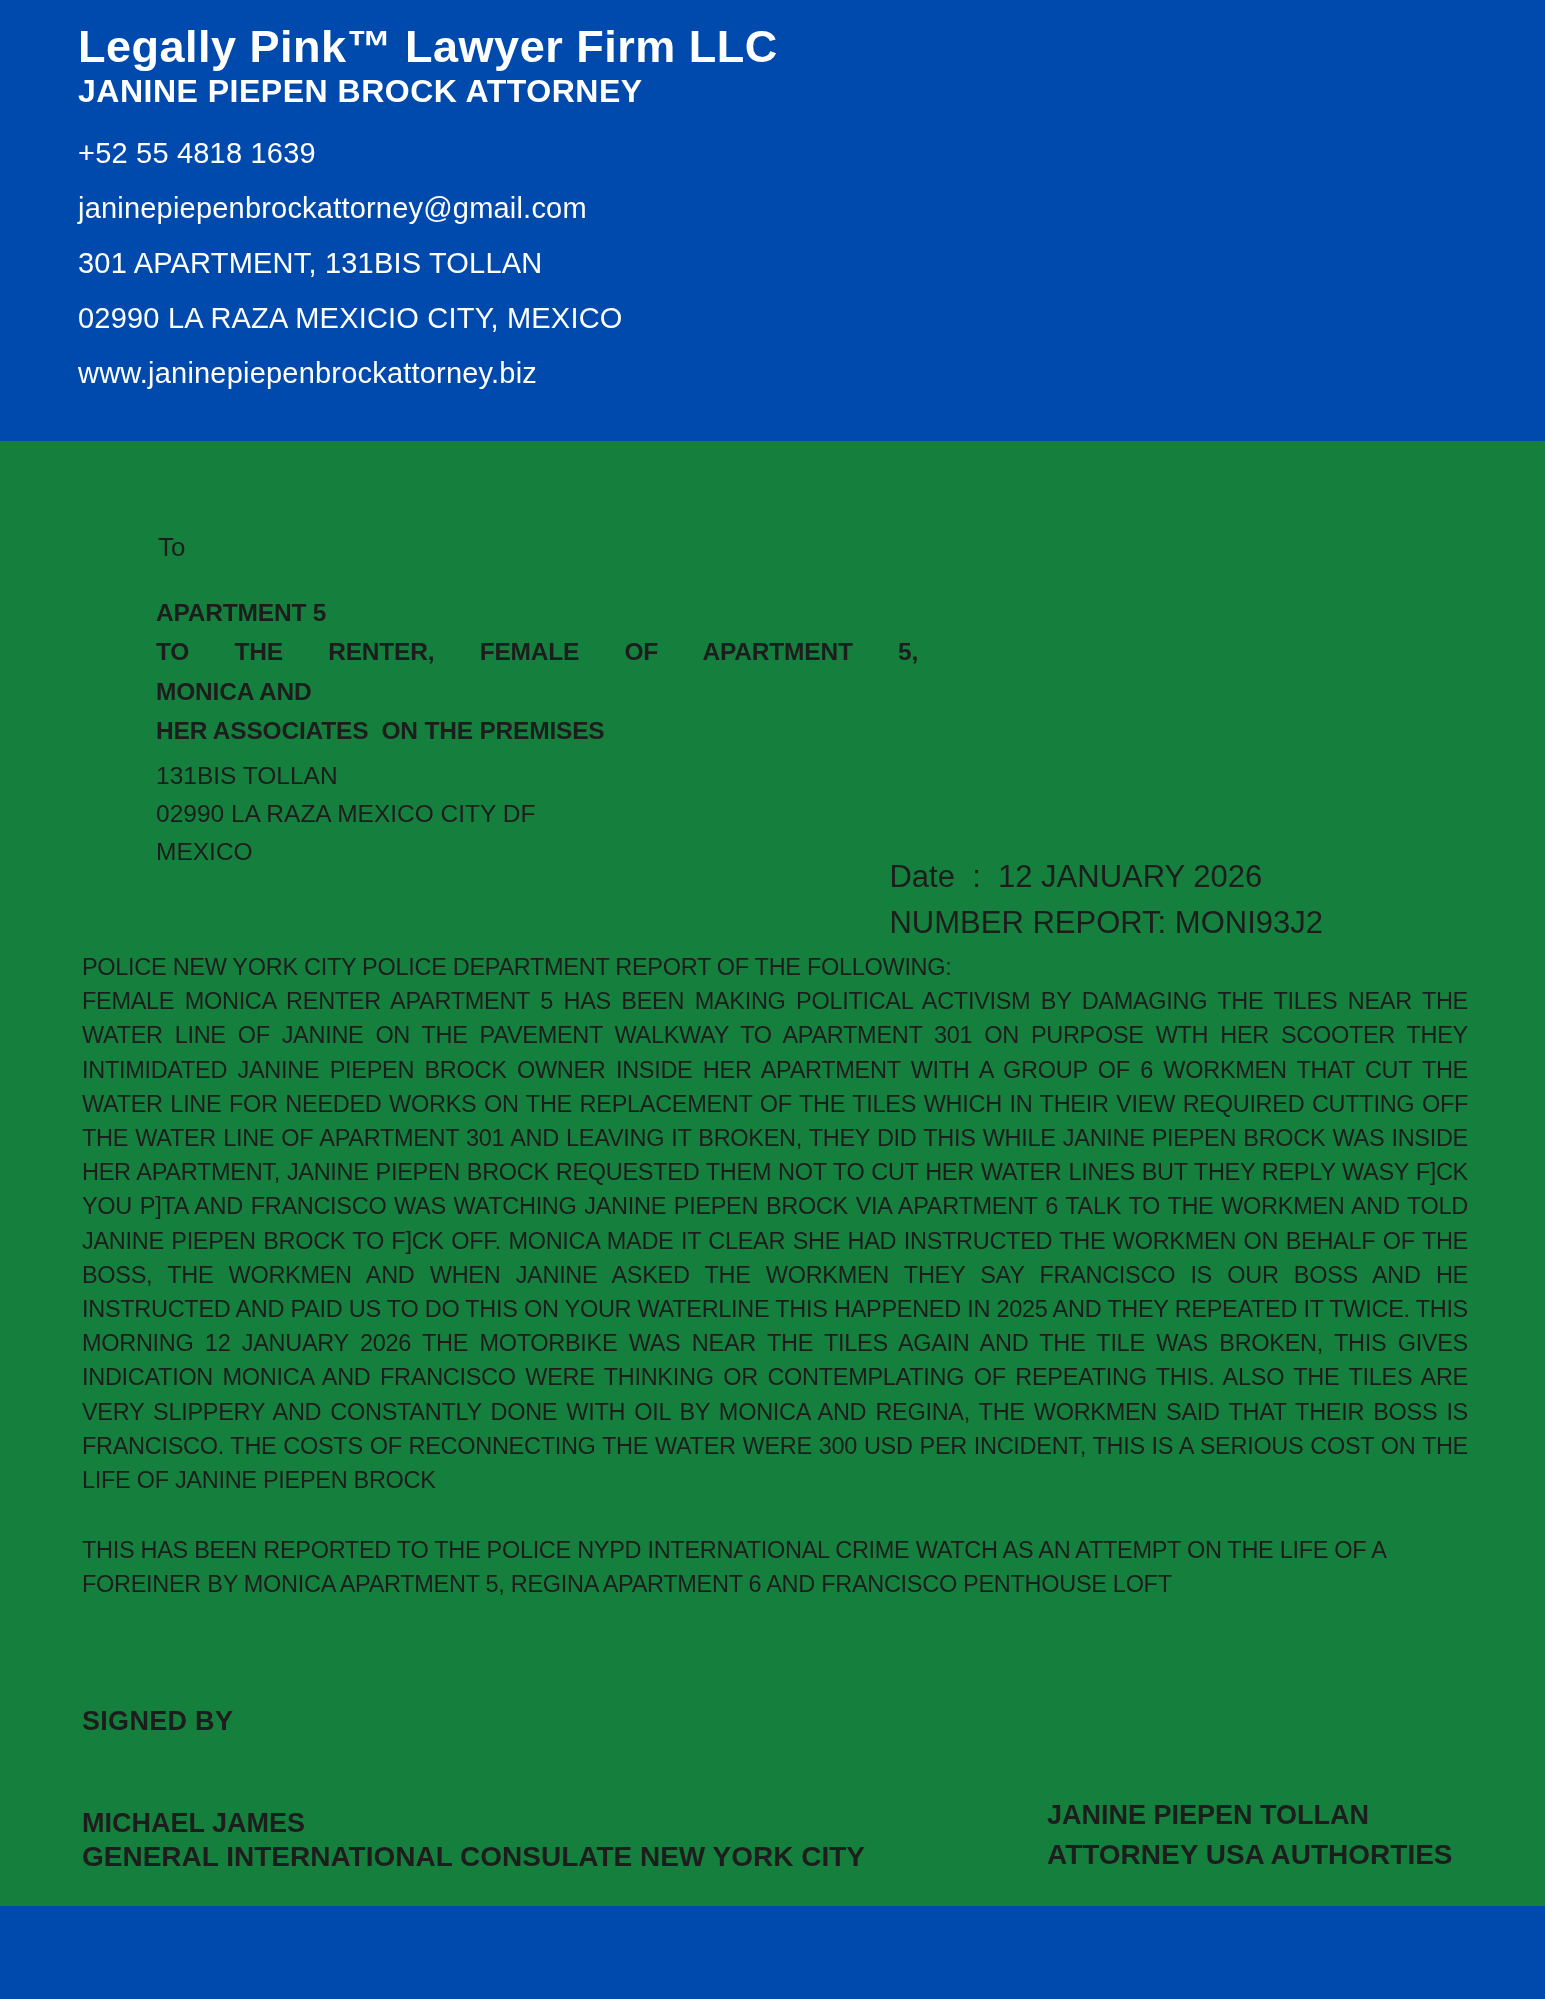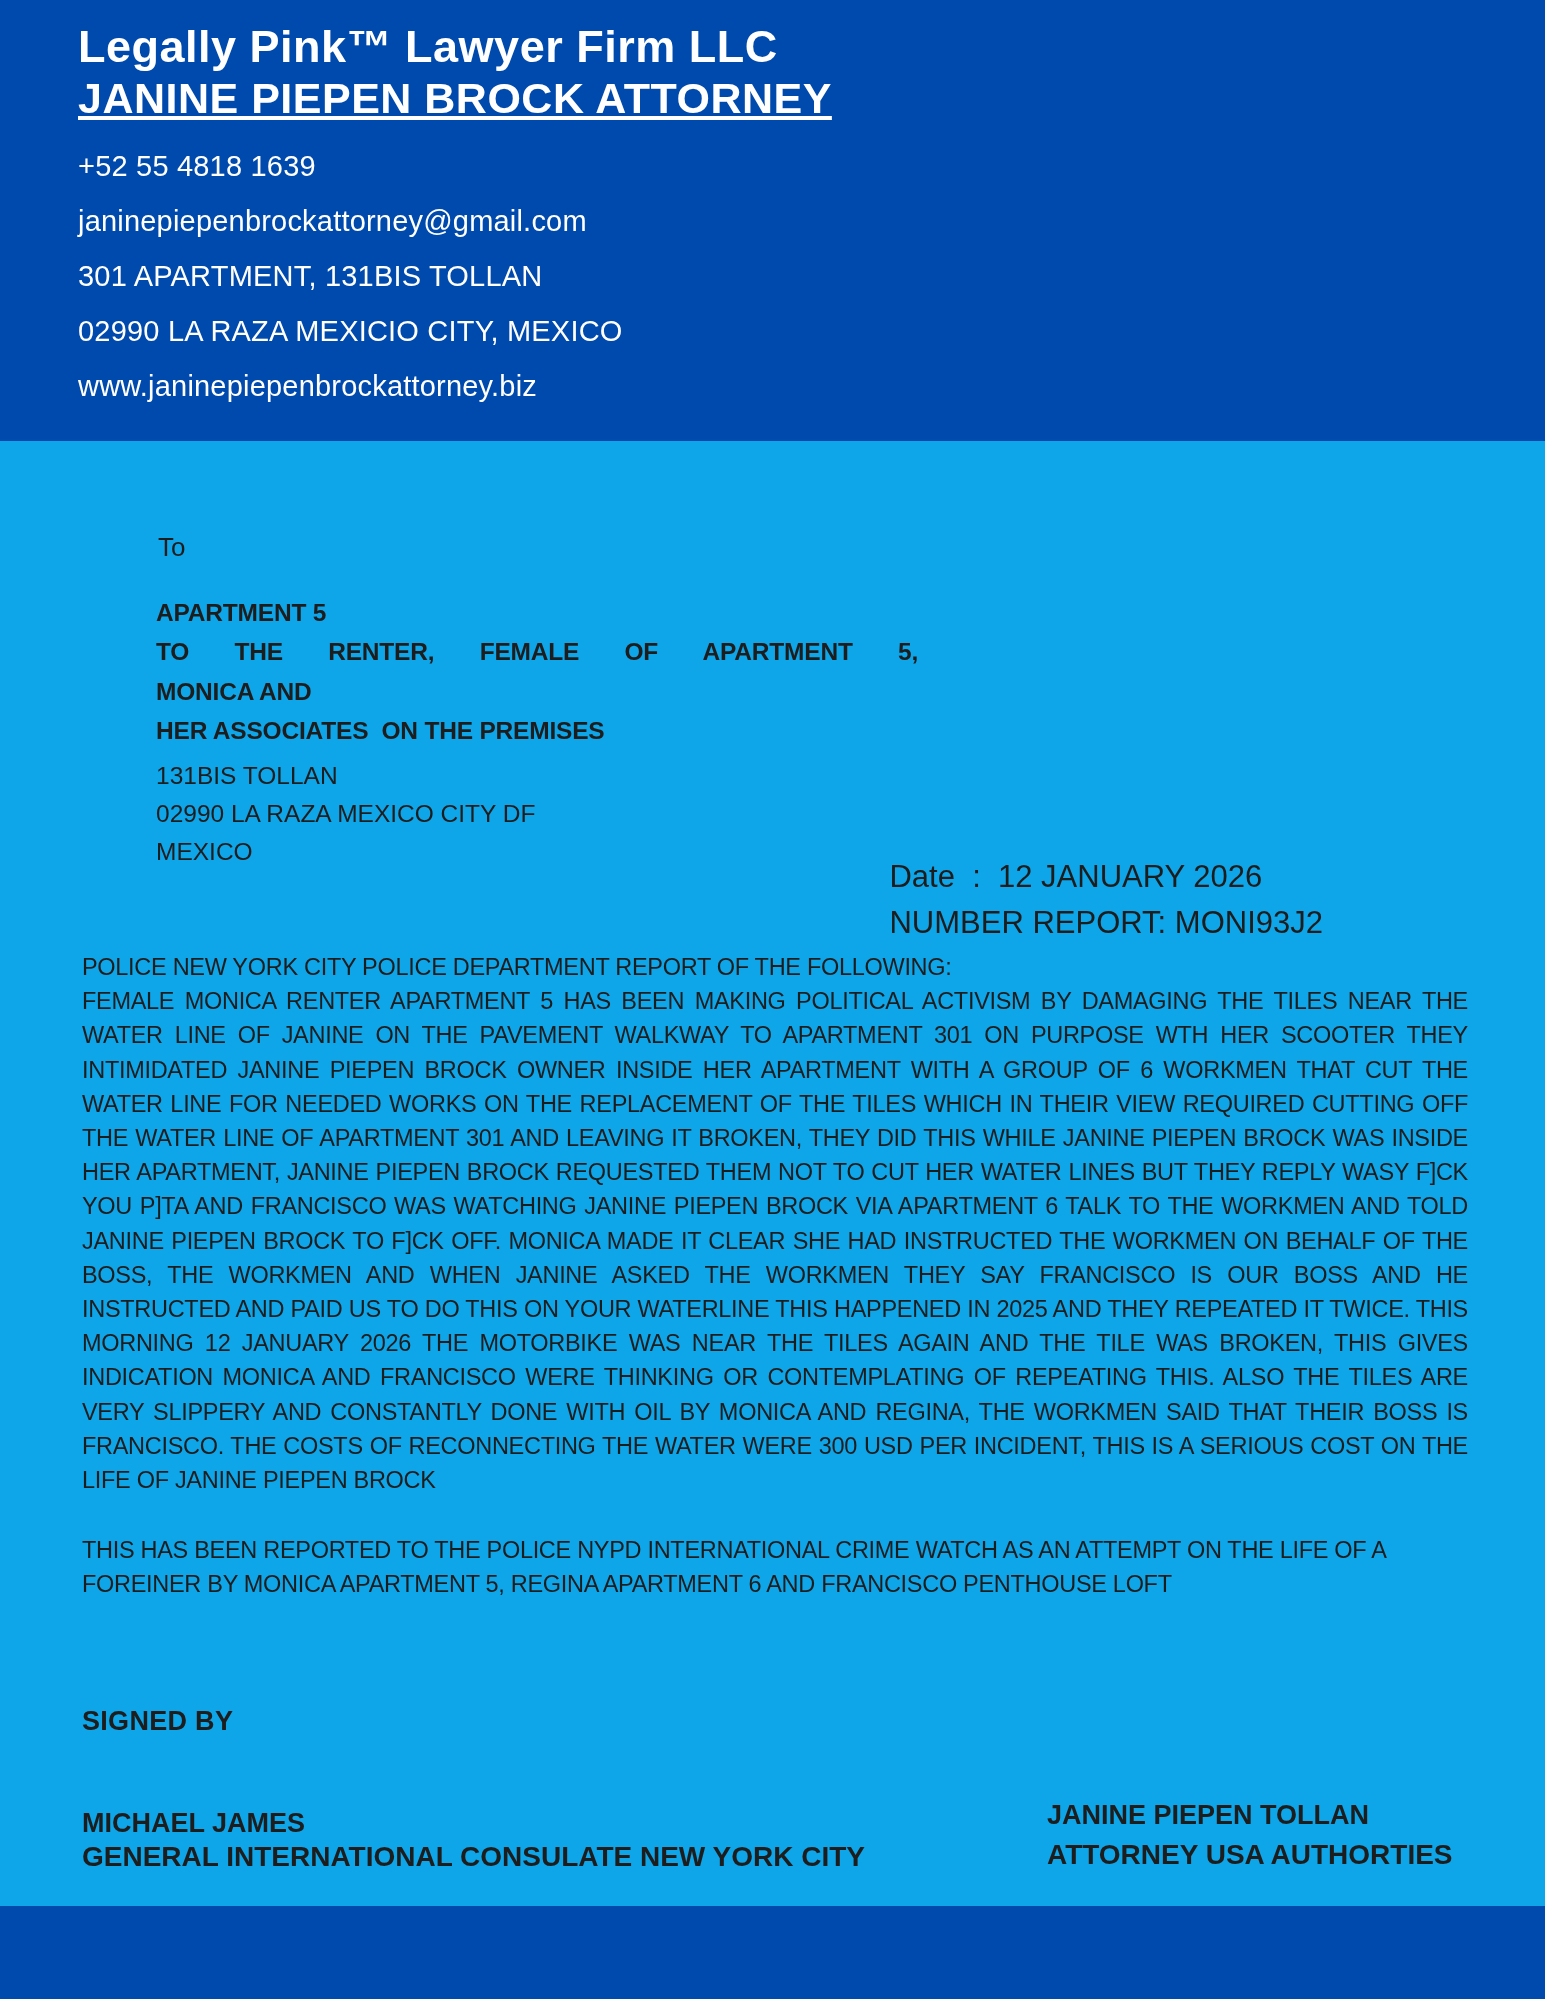--- a/index.html
+++ b/index.html
@@ -1,35 +1,35 @@
 <!DOCTYPE html>
 <html style="--accent-blue: #004aad; --header-text: #ffffff; --text-color: #1d1d1d;"><head>
 <meta charset="utf-8">
 <style>
   html,body { margin:0; padding:0; background:#e8e8e8; }
   .page {
     position:relative;
     width:1545px; height:1999px;
     margin:0 auto;
-    background:#0ea5e9;
+    background:#15803d;
     font-family:"Liberation Sans", sans-serif;
     color:var(--text-color, #1d1d1d);
     overflow:hidden;
   }
 
   
   .header {
     position:absolute; top:0; left:0; width:100%; height:441px;
     background:var(--accent-blue, #004aad);
     box-sizing:border-box;
     padding:22px 60px 0 78px;
     color:var(--header-text, #ffffff);
   }
   .brand1 { font-size:45px; font-weight:700; letter-spacing:0.5px; line-height:1.12; }
-  .brand2 { font-size:43px; font-weight:700; letter-spacing:0.5px; line-height:1.12; margin-top:2px;text-decoration:underline; }
+  .brand2 { font-size:32px; font-weight:700; letter-spacing:0.5px; line-height:1.12; margin-top:2px; }
   .contacts { margin-top:16px; }
   .contact { font-size:29px; font-weight:400; height:55px; line-height:55px; letter-spacing:0.2px; }
 
   
   .to-label { position:absolute; left:158px; top:532px; font-size:26px; }
   .recipient { position:absolute; left:156px; top:590px; width:762px; font-weight:700; font-size:24.5px; line-height:33.4px; letter-spacing:-0.2px; }
   .recipient .r-line { white-space:pre-wrap;margin-top:6px; }
   .recipient .r-justify { white-space:normal; text-align:justify; text-align-last:justify; }
   .address { position:absolute; left:156px; top:757px; font-size:24.5px; line-height:38px; }
   .address div { white-space:pre-wrap; }

